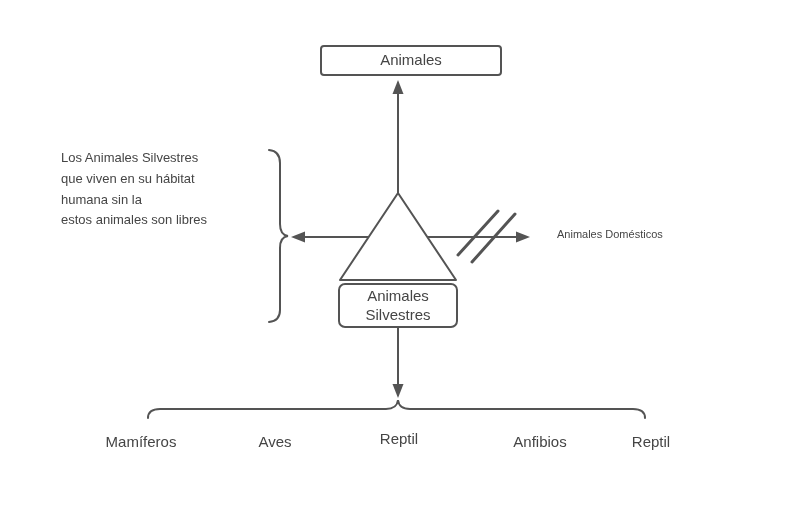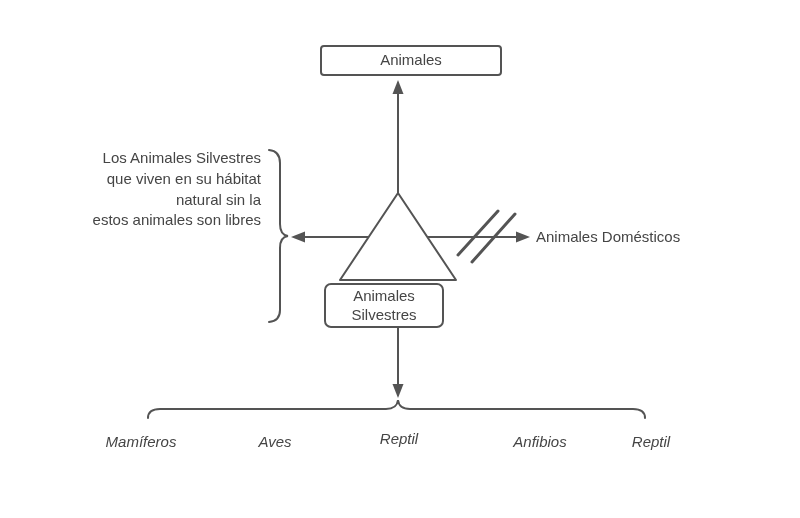--- a/index.html
+++ b/index.html
@@ -56,46 +56,45 @@
     text-align: center;
     font-size: 15px;
     line-height: 1.25;
   }
   .node-root {
     left: 320px; top: 45px;
     width: 182px; height: 31px;
     border-radius: 4px;
   }
   .node-center {
-    left: 324px; top: 283px;
+    left: 338px; top: 283px;
     width: 120px; height: 45px;
     border-radius: 7px;
     padding: 2px 4px;
   }
   .desc-block {
     position: absolute;
     left: 61px; top: 148px;
     width: 200px;
-    text-align: right;
-    font-size: 15px;
+    text-align: left;
+    font-size: 13px;
     line-height: 20.8px;
   }
   .right-label {
     position: absolute;
-    left: 536px; top: 228px;
-    font-size: 15px;
+    left: 557px; top: 228px;
+    font-size: 11px;
     white-space: nowrap;
   }
   .cat-label {
     position: absolute;
     top: 433px;
     transform: translateX(-50%);
     font-size: 15px;
     white-space: nowrap;
-    font-style: italic;
   }
   .cat-reptil { top: 430px; }
 </style>
 </head>
 <body>
 
 <div class="canvas">
 
   <svg class="connector-layer" viewBox="0 0 800 518" xmlns="http://www.w3.org/2000/svg">
 
@@ -123,21 +122,21 @@
     <span>Animales</span>
   </div>
 
   <div class="node node-center">
     <span>Animales Silvestres</span>
   </div>
 
   <div class="desc-block">
     <div>Los Animales Silvestres</div>
     <div>que viven en su hábitat</div>
-    <div>natural sin la</div>
+    <div>humana sin la</div>
     <div>estos animales son libres</div>
   </div>
 
   <div class="right-label">Animales Domésticos</div>
 
   <div class="cat-label" style="left:141px">Mamíferos</div>
   <div class="cat-label" style="left:275px">Aves</div>
   <div class="cat-label cat-reptil" style="left:399px">Reptil</div>
   <div class="cat-label" style="left:540px">Anfibios</div>
   <div class="cat-label" style="left:651px">Reptil</div>

